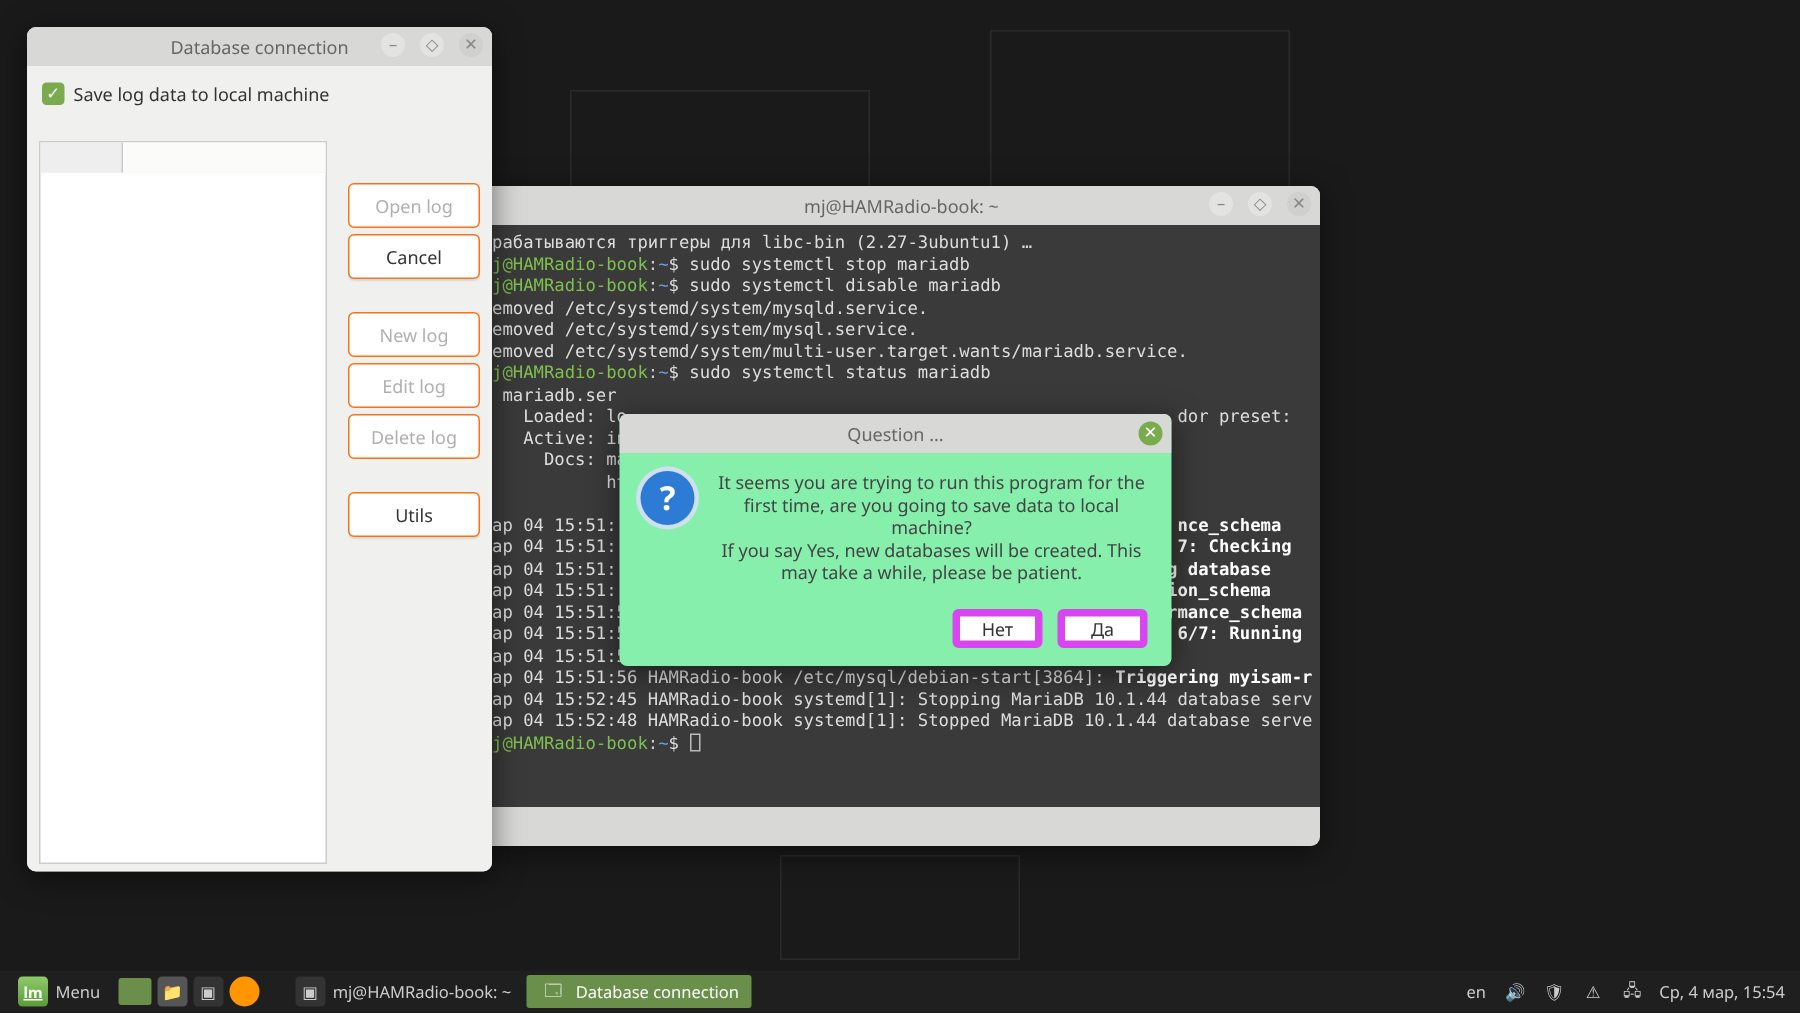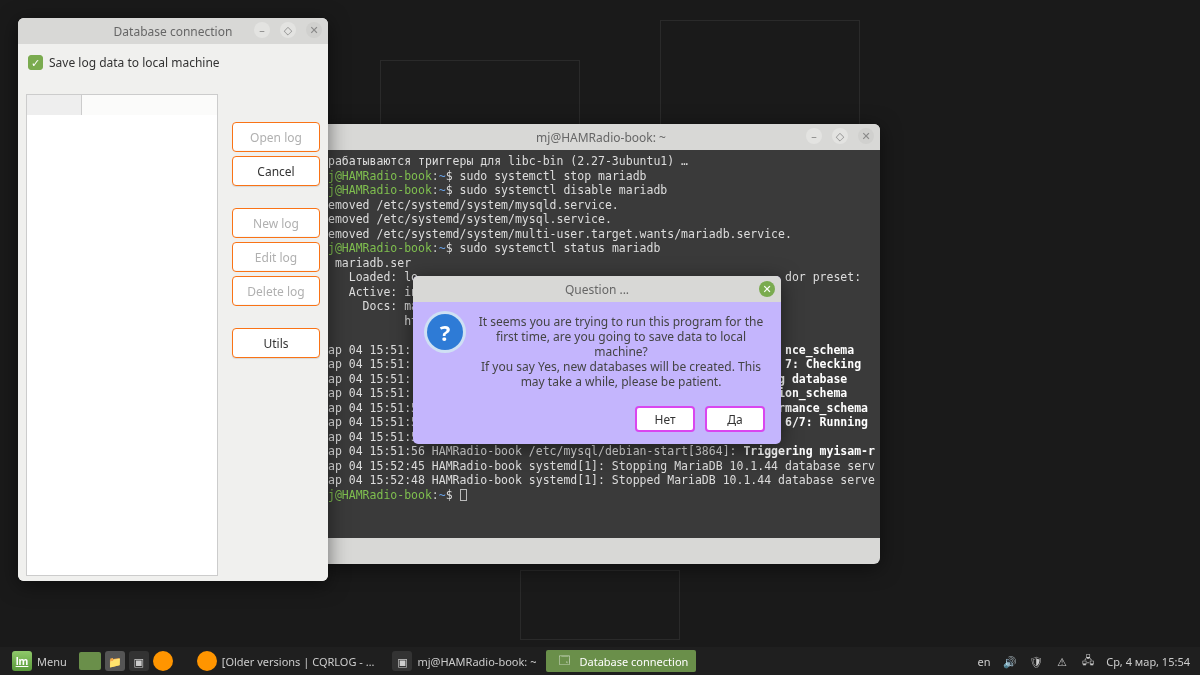--- a/index.html
+++ b/index.html
@@ -69,33 +69,33 @@
   
   #term { left:322px; top:124px; width:558px; height:440px; background:#d8d8d6;}
   #term .body { background:#3a3a3a; color:#ddd; font-family:"DejaVu Sans Mono",monospace; font-size:11.5px; height:calc(100% - 52px); padding:4px 6px 6px; white-space:pre; overflow:hidden; line-height:14.5px;}
   #term .menubar { background:#d8d8d6; height:26px; display:flex; gap:14px; padding:0 10px; align-items:center; color:#555; font-size:12px;}
   .prompt-u { color:#7fbf4f; }
   .prompt-sep{color:#ccc;}
   .prompt-p{color:#6aa2e6;}
   .bold { font-weight:bold; color:#fff;}
   .cursor-block{display:inline-block;width:7px;height:12px;border:1px solid #bbb;vertical-align:middle;}
   
-  #qdlg { left:413px; top:276px; width:368px; height:168px; background:#c4b5fd; border-radius:5px;}
+  #qdlg { left:413px; top:276px; width:368px; height:168px; background:#86efac; border-radius:5px;}
   #qdlg .titlebar { background:#d8d8d6; }
   #qdlg .qclose { position:absolute; right:6px; top:5px; width:16px; height:16px; border-radius:50%; background:#7aab4f; color:#fff; font-size:11px; text-align:center; line-height:16px; cursor:pointer;}
   #qdlg .body { padding:12px 14px; display:flex; gap:12px; }
   .qicon {
     width:36px;height:36px;border-radius:50%;
     background:#2e7bd6; display:flex;align-items:center;justify-content:center;
     color:#fff; font-size:22px; font-weight:bold; flex-shrink:0;
     box-shadow:0 0 0 3px #cfe0f4;
   }
   .qtext { font-size:12px; color:#444; line-height:15px;text-align:center; }
   .qbtns { position:absolute; right:16px; bottom:12px; display:flex; gap:10px;}
-  .qbtn { width:60px; height:26px; background:#fff; border:2px solid #d946ef; border-radius:4px; font-size:12px; display:flex; align-items:center; justify-content:center; cursor:pointer; color:#333;}
+  .qbtn { width:60px; height:26px; background:#fff; border:5px solid #d946ef; border-radius:4px; font-size:12px; display:flex; align-items:center; justify-content:center; cursor:pointer; color:#333;}
   
   #taskbar {
     position:absolute; left:0; bottom:0; width:100%; height:28px;
     background:#1f1f1f; display:flex; align-items:center;
     color:#ccc; font-size:11px;
   }
   .tb-left{display:flex;align-items:center;gap:4px;padding-left:4px;}
   .tb-btn{height:22px;padding:0 8px;display:flex;align-items:center;gap:5px;border-radius:2px;cursor:pointer;}
   .tb-btn.active{background:#6a8f4a;color:#fff;}
   .tb-ico{width:20px;height:20px;display:flex;align-items:center;justify-content:center;border-radius:3px;}
@@ -205,24 +205,20 @@
       <span class="tb-ico mint-logo">lm</span>
       <span>Menu</span>
     </div>
     <div class="tb-ico showdesk"></div>
     <div class="tb-ico files-ico">📁</div>
     <div class="tb-ico term-ico">▣</div>
     <div class="tb-ico ff-ico"></div>
     <div style="width:8px"></div>
     <div id="task-items" style="display:flex;gap:2px;">
         <div class="tb-btn">
-          <span class="tb-ico ff-ico"></span>
-          <span>[Older versions | CQRLOG - …</span>
-        </div>
-        <div class="tb-btn">
           <span class="tb-ico term-ico">▣</span>
           <span>mj@HAMRadio-book: ~</span>
         </div>
         <div class="tb-btn active">
           <span class="tb-ico">🗔</span>
           <span>Database connection</span>
         </div>
       </div>
   </div>
   <div class="tb-right">

